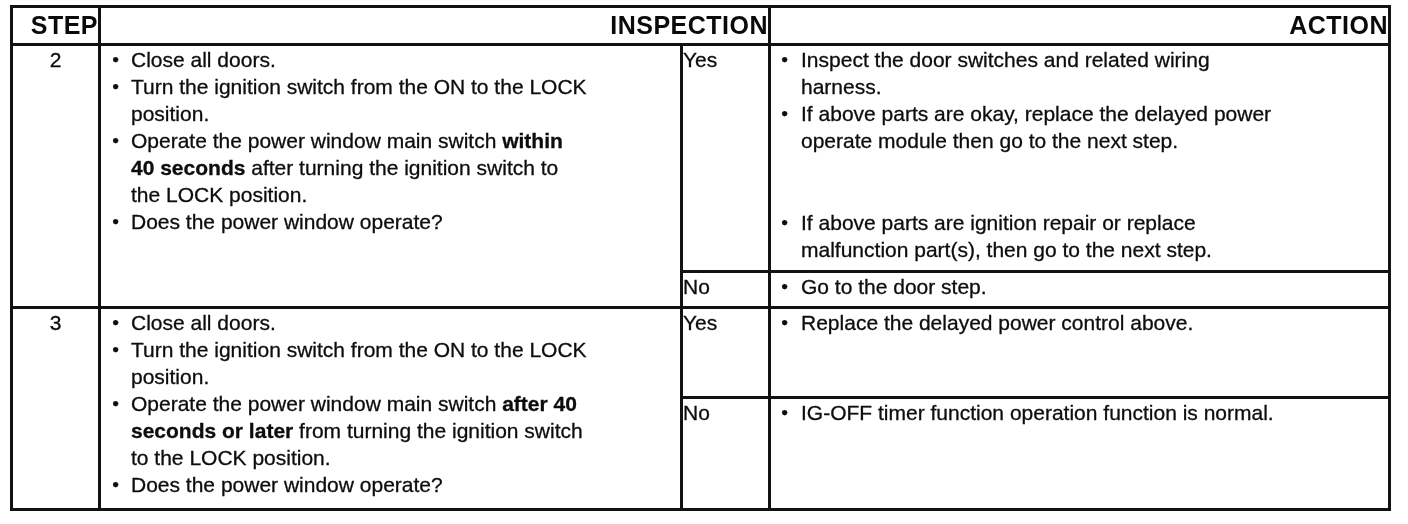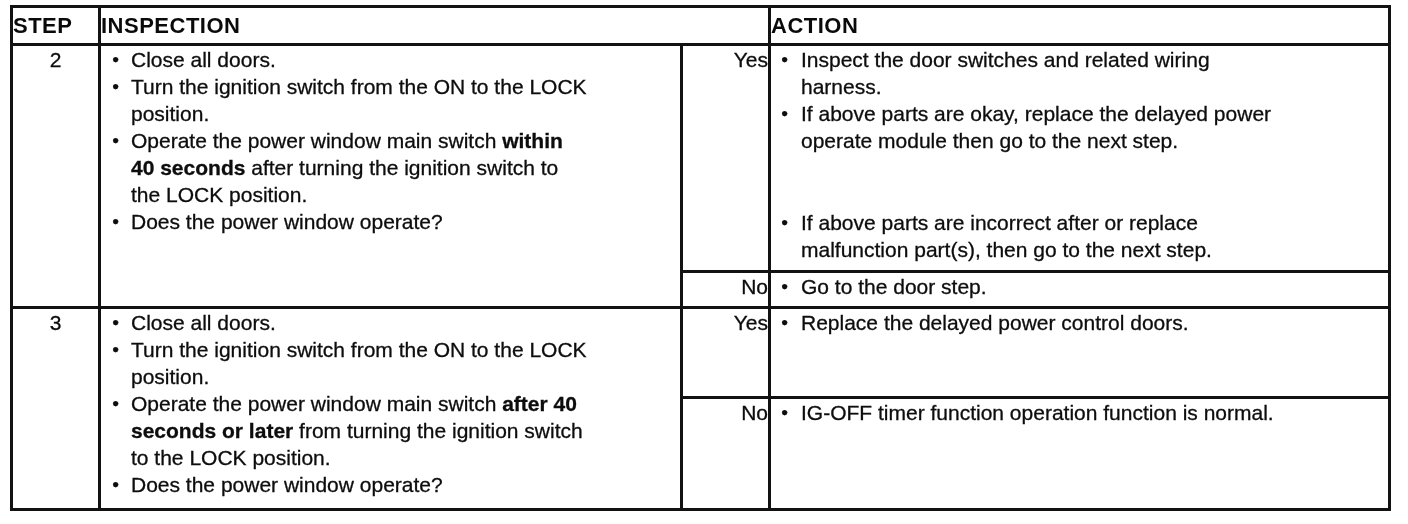--- a/index.html
+++ b/index.html
@@ -31,38 +31,38 @@
   table.troubleshooting-table th,
   table.troubleshooting-table td {
     border: 3px solid #121212;
     padding: 0;
     vertical-align: top;
     overflow: hidden;
     background: #ffffff;
   }
   thead tr { height: 38px; }
   th {
-    font-size: 22px;
+    font-size: 25px;
     font-weight: bold;
-    text-align: left;
+    text-align: right;
     vertical-align: middle !important;
     letter-spacing: 0.5px;
     color: #0a0a0a;
   }
   .cell {
     font-size: 21px;
     line-height: 27px;
     -webkit-text-stroke: 0.3px currentColor;
   }
   .step-cell {
     text-align: center;
     padding-top: 5px;
   }
   .answer-cell {
-    text-align: right;
+    text-align: left;
     padding-top: 6px;
   }
   .inspection-cell { padding: 7px 6px 0 18px; }
   .action-cell     { padding: 7px 6px 0 10px; }
   .bullet-list { display: block; }
   .li {
     display: flex;
     align-items: flex-start;
   }
   .li.gap-before { margin-top: 55px; }
@@ -132,21 +132,21 @@
                 <span class="li-text"><span>Inspect the door switches and related wiring
 harness.</span></span>
               </div>
               <div class="li">
                 <span class="bullet">●</span>
                 <span class="li-text"><span>If above parts are okay, replace the delayed power
 operate module then go to the next step.</span></span>
               </div>
               <div class="li gap-before">
                 <span class="bullet">●</span>
-                <span class="li-text"><span>If above parts are incorrect after or replace
+                <span class="li-text"><span>If above parts are ignition repair or replace
 malfunction part(s), then go to the next step.</span></span>
               </div>
             </div>
           </td>
         </tr>
         <tr style="height: 36px;">
           <td class="cell answer-cell">No</td>
           <td class="cell action-cell">
             <div class="bullet-list">
               <div class="li">
@@ -179,21 +179,21 @@
                 <span class="bullet">●</span>
                 <span class="li-text"><span>Does the power window operate?</span></span>
               </div>
             </div>
           </td>
           <td class="cell answer-cell">Yes</td>
           <td class="cell action-cell">
             <div class="bullet-list">
               <div class="li">
                 <span class="bullet">●</span>
-                <span class="li-text"><span>Replace the delayed power control doors.</span></span>
+                <span class="li-text"><span>Replace the delayed power control above.</span></span>
               </div>
             </div>
           </td>
         </tr>
         <tr style="height: 112px;">
           <td class="cell answer-cell">No</td>
           <td class="cell action-cell">
             <div class="bullet-list">
               <div class="li">
                 <span class="bullet">●</span>

